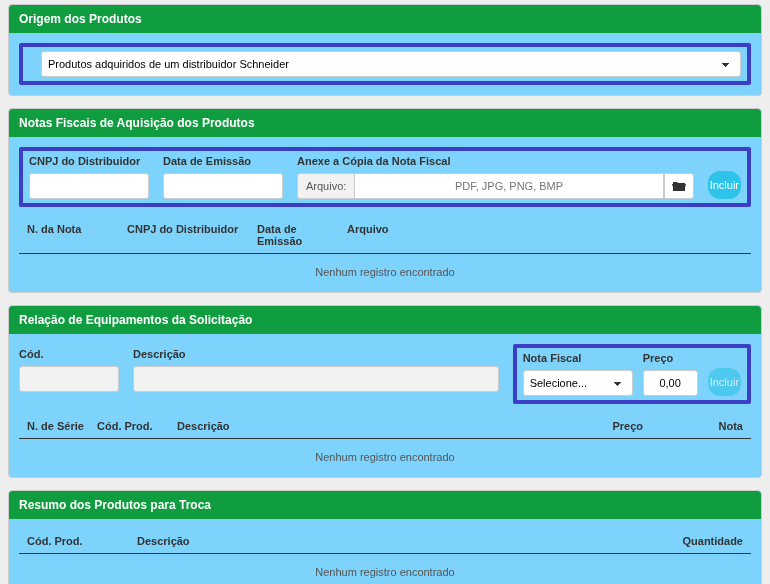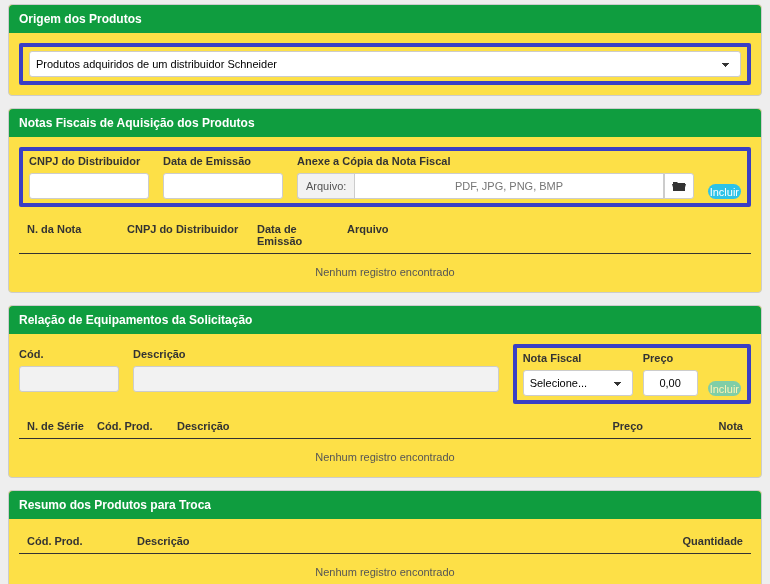--- a/index.html
+++ b/index.html
@@ -1,32 +1,32 @@
 <!DOCTYPE html>
 <html><head>
 <meta charset="utf-8">
 <style>
 * { box-sizing: border-box; margin: 0; padding: 0; }
 body { font-family: Arial, sans-serif; background: #eeeeee; font-size: 11px; color: #333; padding: 4px 8px 8px 8px; width: 770px; }
-.panel { background: #fde047; border: 1px solid #ccc; border-radius: 4px; margin-bottom: 12px; }
+.panel { background: #7dd3fc; border: 1px solid #ccc; border-radius: 4px; margin-bottom: 12px; }
 .panel-header { background: #0f9d3f; color: #fff; font-weight: bold; padding: 7px 10px; border-radius: 4px 4px 0 0; font-size: 12px; }
 .panel-body { padding: 10px; }
 .highlight { border: 4px solid #3a3fc4; border-radius: 2px; padding: 4px 6px; }
 .highlight-row { display: flex; align-items: flex-end; gap: 14px; }
 .field { display: flex; flex-direction: column; gap: 4px; }
 .field-label { font-size: 11px; color: #333; font-weight: bold; margin-bottom: 2px; }
 select.input, input.input { border: 1px solid #ccc; border-radius: 3px; height: 26px; padding: 0 6px; font-size: 11px; background: #fff; }
 select.input { appearance: none; -webkit-appearance: none; background-image: linear-gradient(45deg, transparent 50%, #333 50%), linear-gradient(135deg, #333 50%, transparent 50%); background-position: calc(100% - 14px) 11px, calc(100% - 10px) 11px; background-size: 4px 4px, 4px 4px; background-repeat: no-repeat; padding-right: 24px; }
-.full { width: 100%; }
+.full { width: 100%; margin-left: 12px; }
 .file-row { display: flex; align-items: center; gap: 0; }
 .file-label { background: #f2f2f2; border: 1px solid #ccc; border-right: none; border-radius: 3px 0 0 3px; height: 26px; display: flex; align-items: center; padding: 0 8px; color: #555; font-size: 11px; }
 .file-input { border: 1px solid #ccc; border-radius: 0; height: 26px; flex: 1; padding: 0 6px; font-size: 11px; color: #999; background: #fff; text-align: center; }
 .file-btn { border: 1px solid #ccc; border-radius: 0 3px 3px 0; height: 26px; width: 30px; display: flex; align-items: center; justify-content: center; background: #fff; cursor: pointer; }
 .search-btn { border: 1px solid #ccc; border-radius: 0 3px 3px 0; height: 26px; width: 30px; display: flex; align-items: center; justify-content: center; background: #fff; cursor: pointer; border-left: none; }
-.btn-cyan { background: #2ec3e8; color: #fff; border: none; border-radius: 12px; height: 15px; padding: 0 2px; font-size: 11px; cursor: pointer; }
+.btn-cyan { background: #2ec3e8; color: #fff; border: none; border-radius: 12px; height: 28px; padding: 0 2px; font-size: 11px; cursor: pointer; }
 .btn-cyan.disabled { opacity: 0.6; }
 .table-head { display: flex; border-bottom: 1px solid #333; padding: 6px 4px 6px 4px; margin-top: 10px; font-weight: bold; font-size: 11px; }
 .table-head > div, .table-head-row > div { padding: 0 4px; }
 .empty-msg { text-align: center; color: #555; padding: 12px 0 4px 0; font-size: 11px; }
 svg { display: block; }
 </style>
 </head>
 <body>
 
 <div class="panel">

